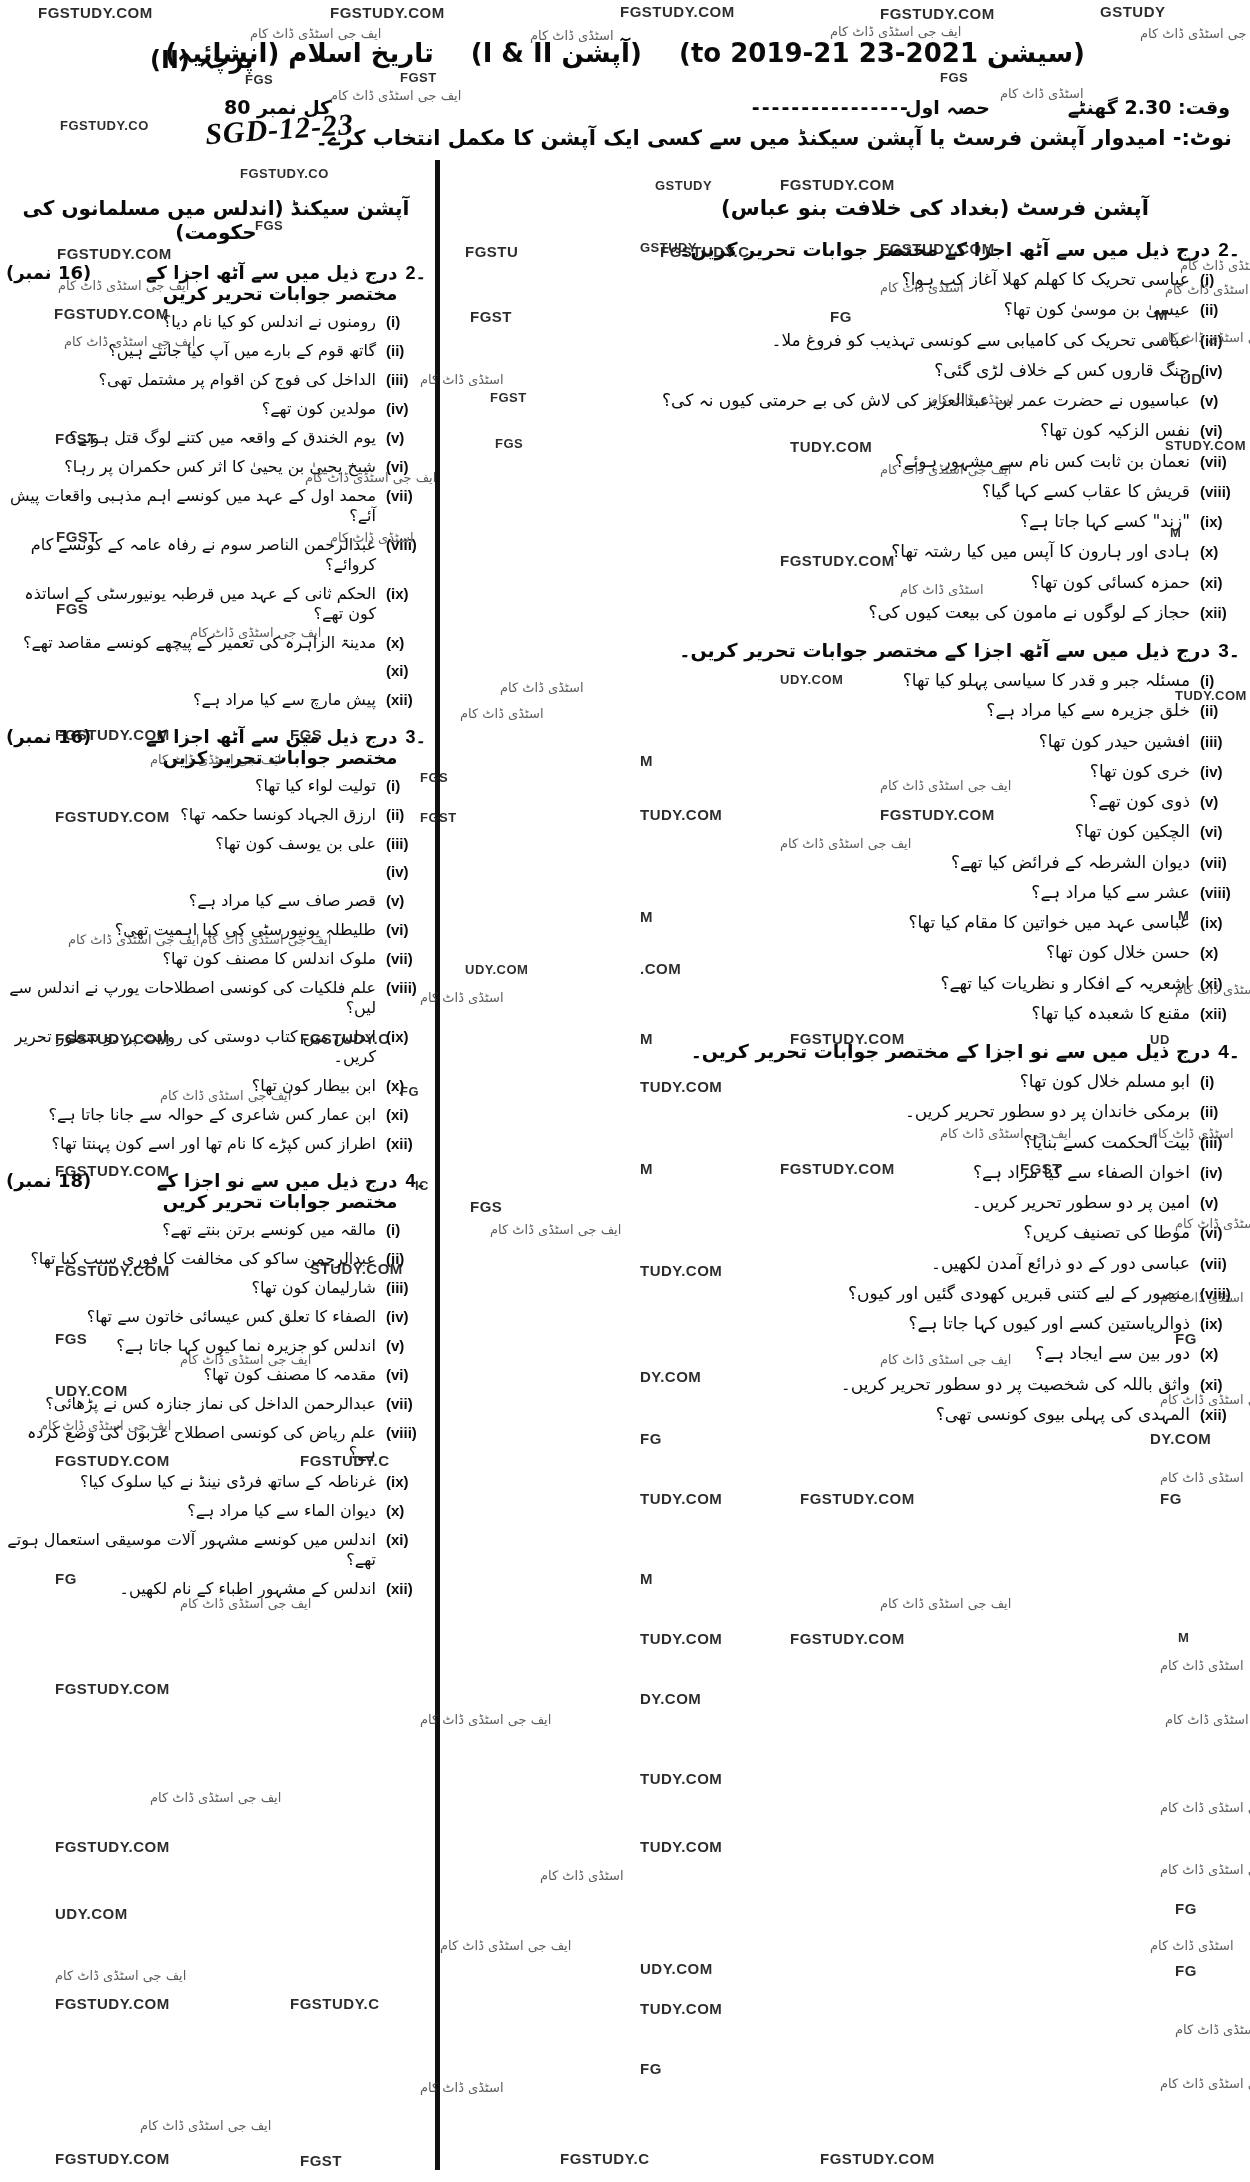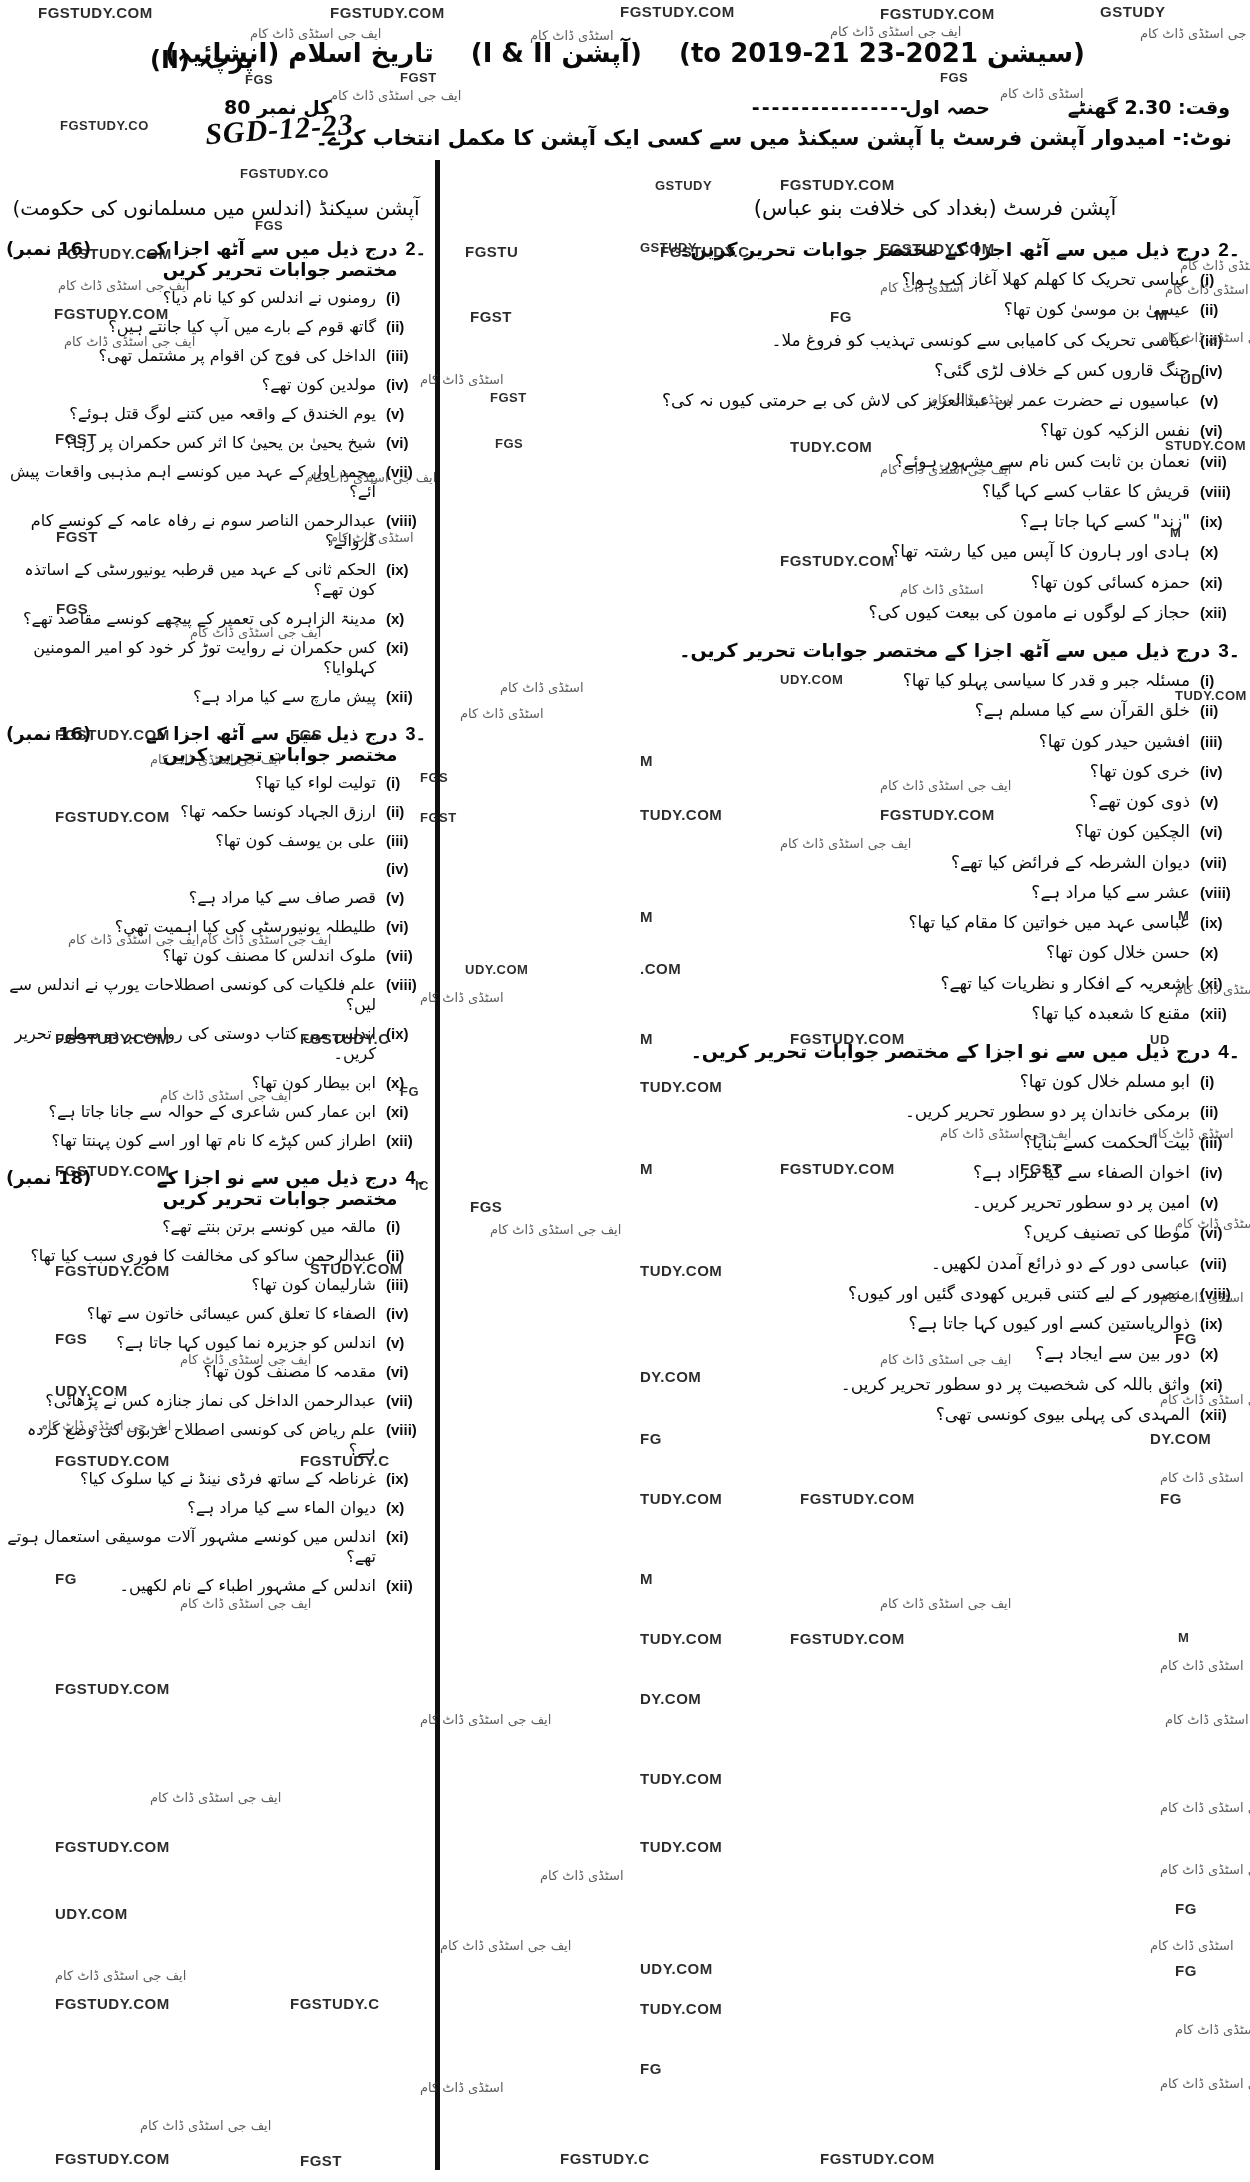--- a/index.html
+++ b/index.html
@@ -68,21 +68,21 @@
   }
   .col{
     position:absolute;top:196px;bottom:8px;
     direction:rtl;text-align:right;
   }
   .col-right{right:10px;width:610px;}   
   .col-left {left:6px;width:420px;}     
 
   .opt-title{
     font-family:"DejaVu Sans",sans-serif;
-    font-size:21px;font-weight:normal;
+    font-size:21px;font-weight:bold;
     text-align:center;margin-bottom:18px;
   }
 
   .qhead{
     font-family:"DejaVu Sans",sans-serif;
     font-size:19px;font-weight:bold;
     margin:16px 0 8px 0;
     display:flex;flex-direction:row;align-items:baseline;gap:8px;
     justify-content:flex-start;
   }
@@ -217,21 +217,21 @@
       <span class="qtext">درج ذیل میں سے آٹھ اجزا کے مختصر جوابات تحریر کریں۔</span>
       <span class="qmarks"></span>
     </div>
     <ol class="parts">
       <li>
           <span class="rn">(i)</span>
           <span class="qt">مسئلہ جبر و قدر کا سیاسی پہلو کیا تھا؟</span>
         </li>
       <li>
           <span class="rn">(ii)</span>
-          <span class="qt">خلق القرآن سے کیا مسلم ہے؟</span>
+          <span class="qt">خلق جزیرہ سے کیا مراد ہے؟</span>
         </li>
       <li>
           <span class="rn">(iii)</span>
           <span class="qt">افشین حیدر کون تھا؟</span>
         </li>
       <li>
           <span class="rn">(iv)</span>
           <span class="qt">خری کون تھا؟</span>
         </li>
       <li>
@@ -369,21 +369,20 @@
       <li>
           <span class="rn">(ix)</span>
           <span class="qt">الحکم ثانی کے عہد میں قرطبہ یونیورسٹی کے اساتذہ کون تھے؟</span>
         </li>
       <li>
           <span class="rn">(x)</span>
           <span class="qt">مدینۃ الزاہرہ کی تعمیر کے پیچھے کونسے مقاصد تھے؟</span>
         </li>
       <li>
           <span class="rn">(xi)</span>
-          <span class="qt">کس حکمران نے روایت توڑ کر خود کو امیر المومنین کہلوایا؟</span>
         </li>
       <li>
           <span class="rn">(xii)</span>
           <span class="qt">پیش مارچ سے کیا مراد ہے؟</span>
         </li>
     </ol>
 
     <div class="qhead">
       <span class="qnum">3۔</span>
       <span class="qtext">درج ذیل میں سے آٹھ اجزا کے مختصر جوابات تحریر کریں</span>

